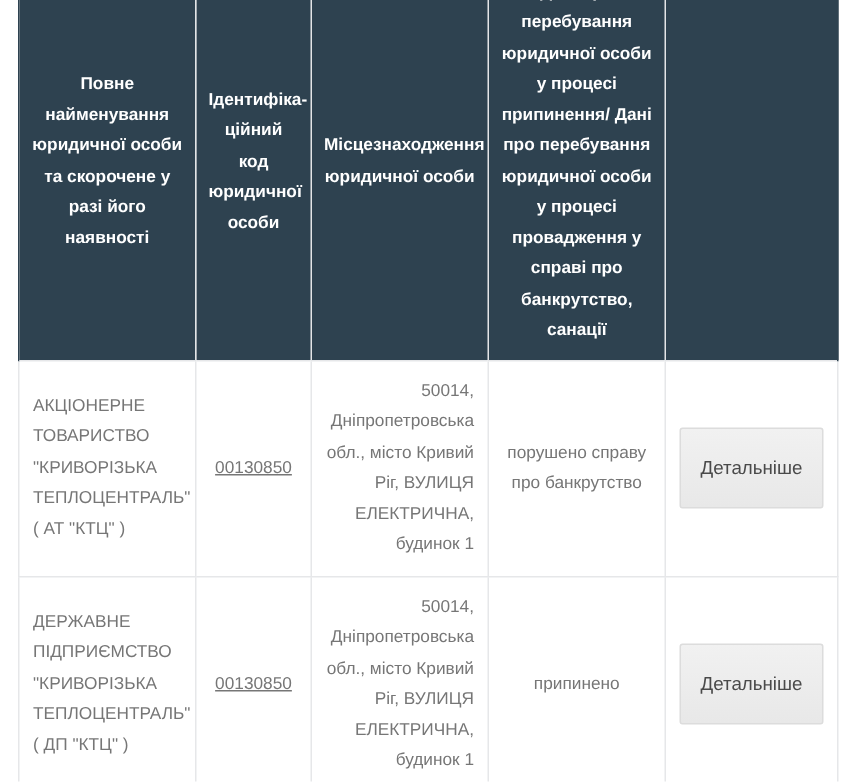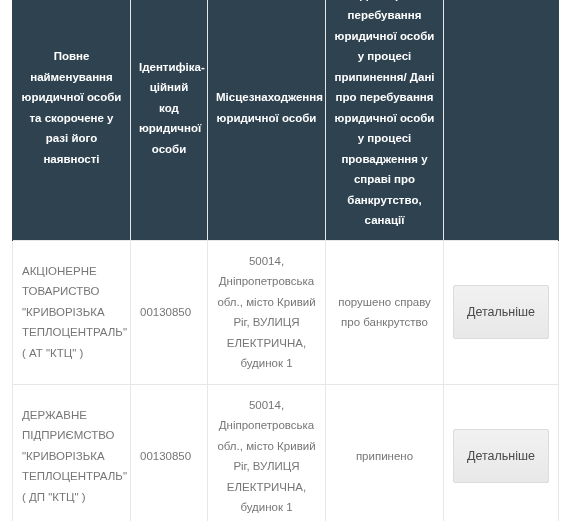--- a/index.html
+++ b/index.html
@@ -69,22 +69,22 @@
     line-height: 20.5px;
     color: #767676;
     vertical-align: middle;
     padding: 10px 9px;
     border: 1px solid #e6e7e9;
     box-sizing: border-box;
     background: #ffffff;
     height: 136px;
   }
   td.cell-name    { text-align: left; }
-  td.cell-code    { text-align: left; }
-  td.cell-addr    { text-align: center; vertical-align: top; padding-top: 12px; }
+  td.cell-code    { text-align: center; text-decoration: underline; }
+  td.cell-addr    { text-align: right; vertical-align: top; padding-top: 12px; }
   td.cell-status  { text-align: center; }
   td.cell-action  { text-align: center; }
 
   .details-button {
     display: inline-block;
     background: #ededed;
     background-image: linear-gradient(to bottom, #f1f1f1 0%, #e8e8e8 100%);
     border: 1px solid #dcdcdc;
     border-radius: 2px;
     color: #4a4a4a;

